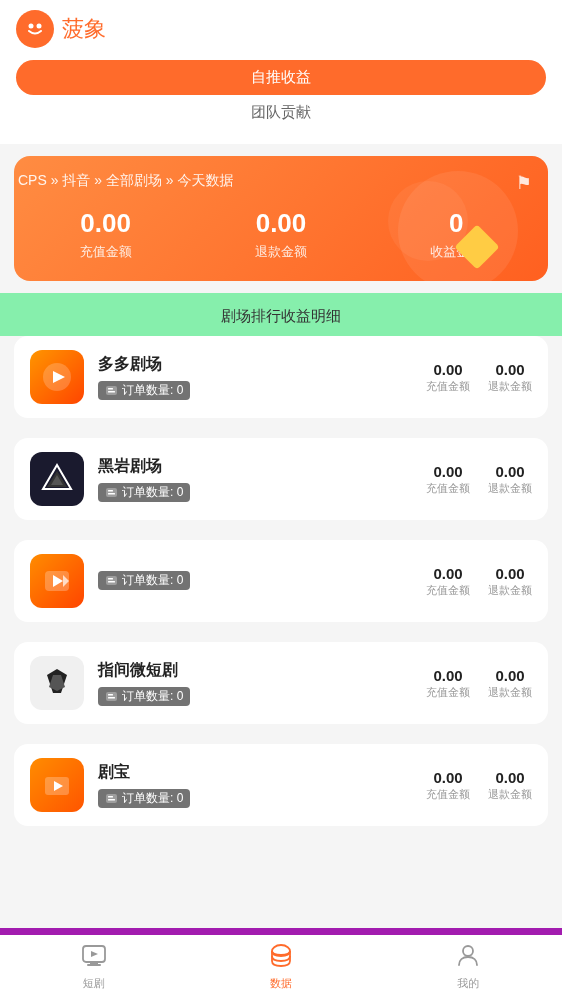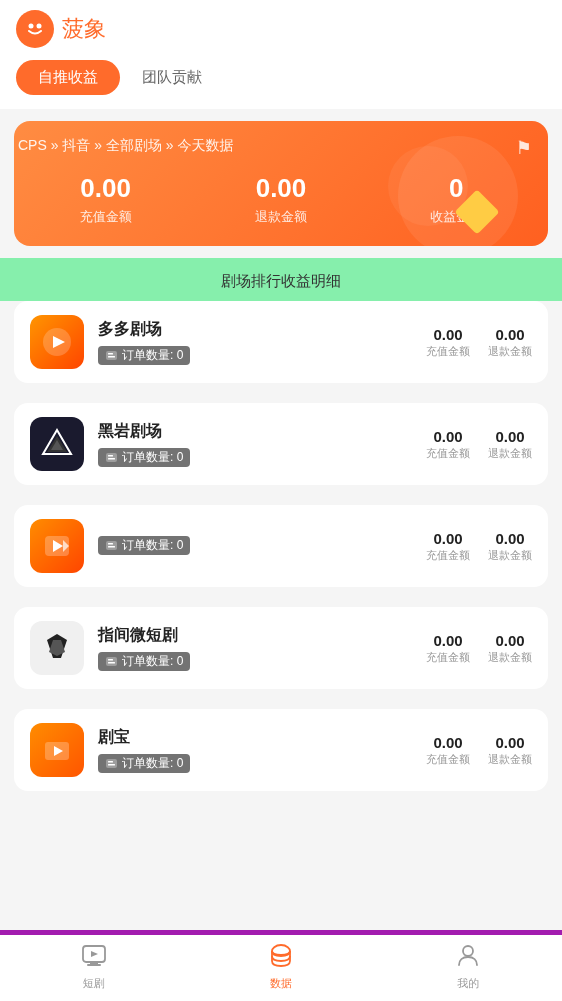--- a/index.html
+++ b/index.html
@@ -41,20 +41,21 @@
       font-weight: 400;
       color: #ff6b2b;
     }
 
     
     .tabs-container {
       background: #fff;
       padding: 0 16px 14px;
       display: flex;
       gap: 0;
+      flex-direction: column;
     }
     .tab-btn {
       padding: 8px 22px;
       border-radius: 22px;
       font-size: 15px;
       border: none;
       cursor: pointer;
       font-weight: 500;
     }
     .tab-btn.active {
@@ -224,21 +225,21 @@
       margin-top: 1px;
     }
 
     
     .bottom-nav {
       position: fixed;
       bottom: 0;
       left: 0;
       width: 562px;
       background: #fff;
-      border-top: 5px solid #a21caf;
+      border-top: 7px solid #a21caf;
       display: flex;
       justify-content: space-around;
       align-items: center;
       padding: 8px 0 10px;
       z-index: 100;
     }
     .nav-item {
       display: flex;
       flex-direction: column;
       align-items: center;

